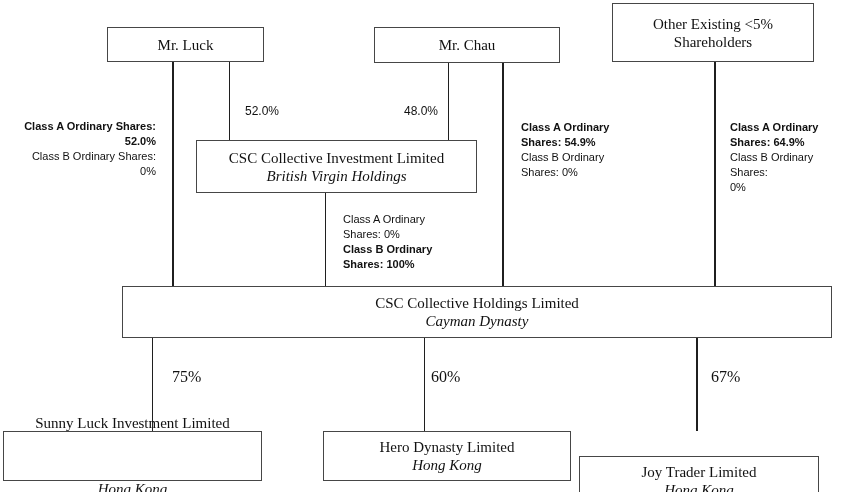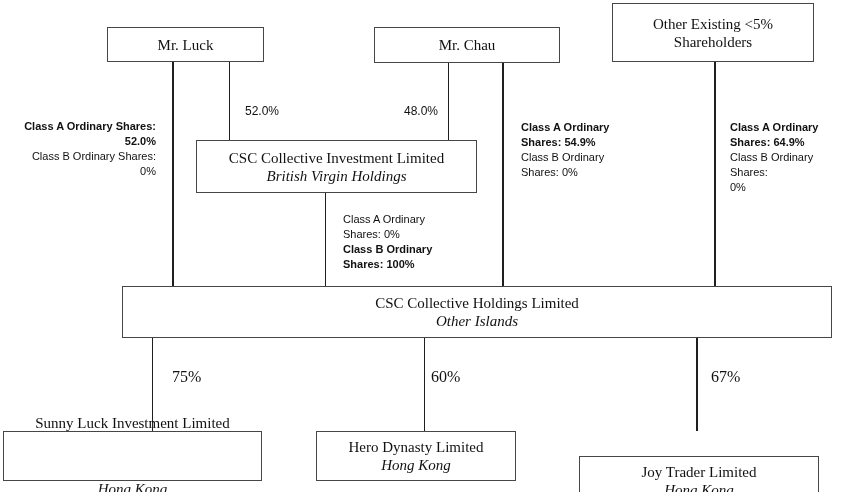--- a/index.html
+++ b/index.html
@@ -88,29 +88,29 @@
     <span>Shareholders</span>
   </div>
 
   <div class="node" style="left:196px; top:140px; width:281px; height:53px;">
     <span>CSC Collective Investment Limited</span>
     <span class="jurisdiction">British Virgin Holdings</span>
   </div>
 
   <div class="node" style="left:90px; top:286px; width:710px; height:52px;margin-left:32px;">
     <span>CSC Collective Holdings Limited</span>
-    <span class="jurisdiction">Other Islands</span>
+    <span class="jurisdiction">Cayman Dynasty</span>
   </div>
 
   <div class="node" style="left:3px; top:431px; width:259px; height:50px;gap:48px;">
     <span>Sunny Luck Investment Limited</span>
     <span class="jurisdiction">Hong Kong</span>
   </div>
 
-  <div class="node" style="left:316px; top:431px; width:200px; height:50px;">
+  <div class="node" style="left:323px; top:431px; width:248px; height:50px;">
     <span>Hero Dynasty Limited</span>
     <span class="jurisdiction">Hong Kong</span>
   </div>
 
   <div class="node" style="left:579px; top:431px; width:240px; height:50px;margin-top:25px;">
     <span>Joy Trader Limited</span>
     <span class="jurisdiction">Hong Kong</span>
   </div>
 
   <div class="pct-small" style="left:245px; top:104px;">52.0%</div>

